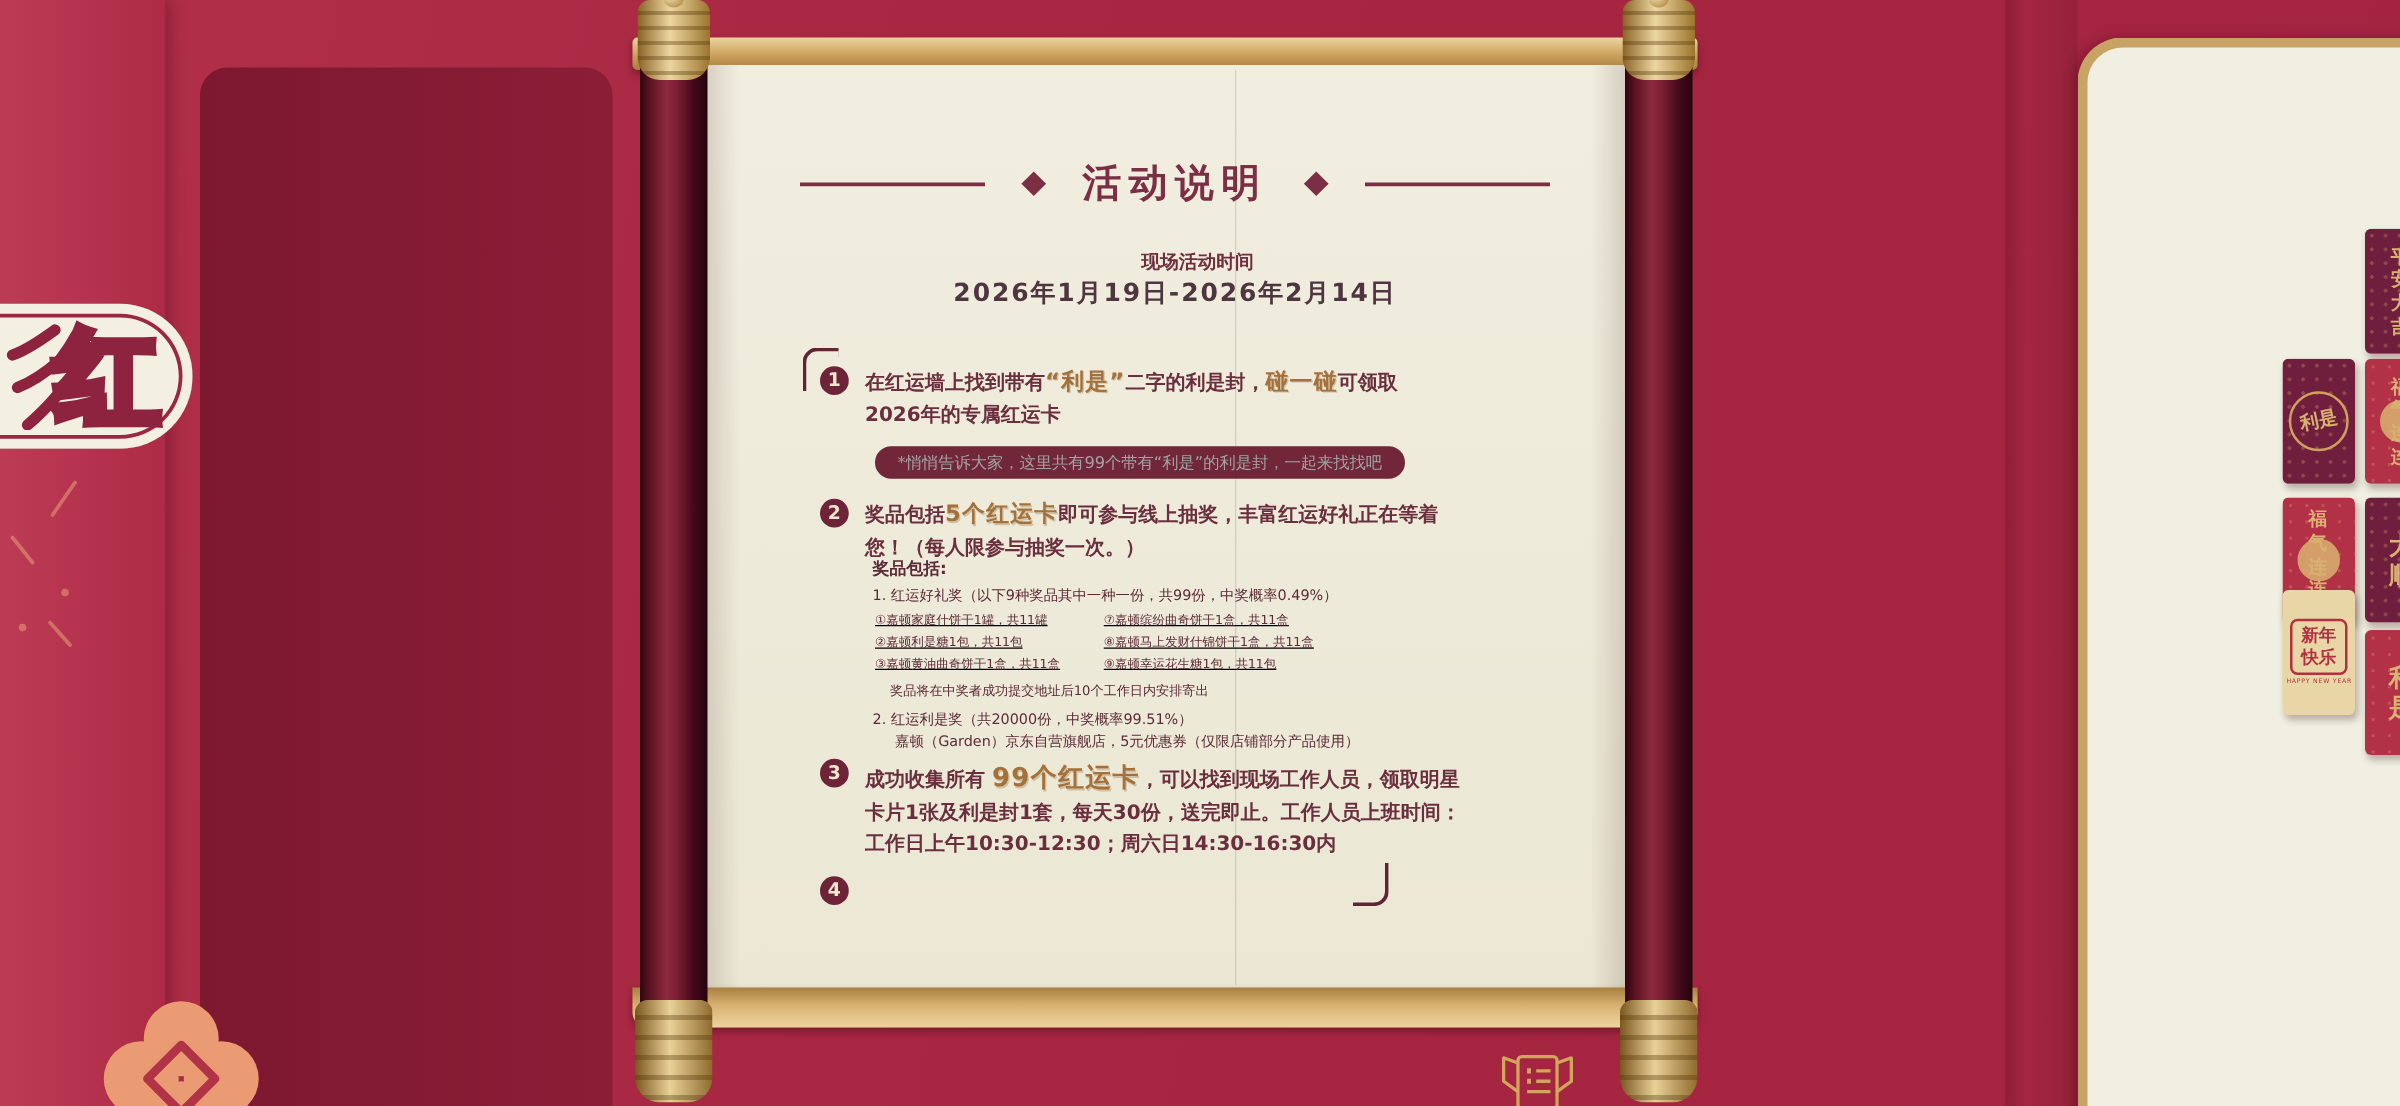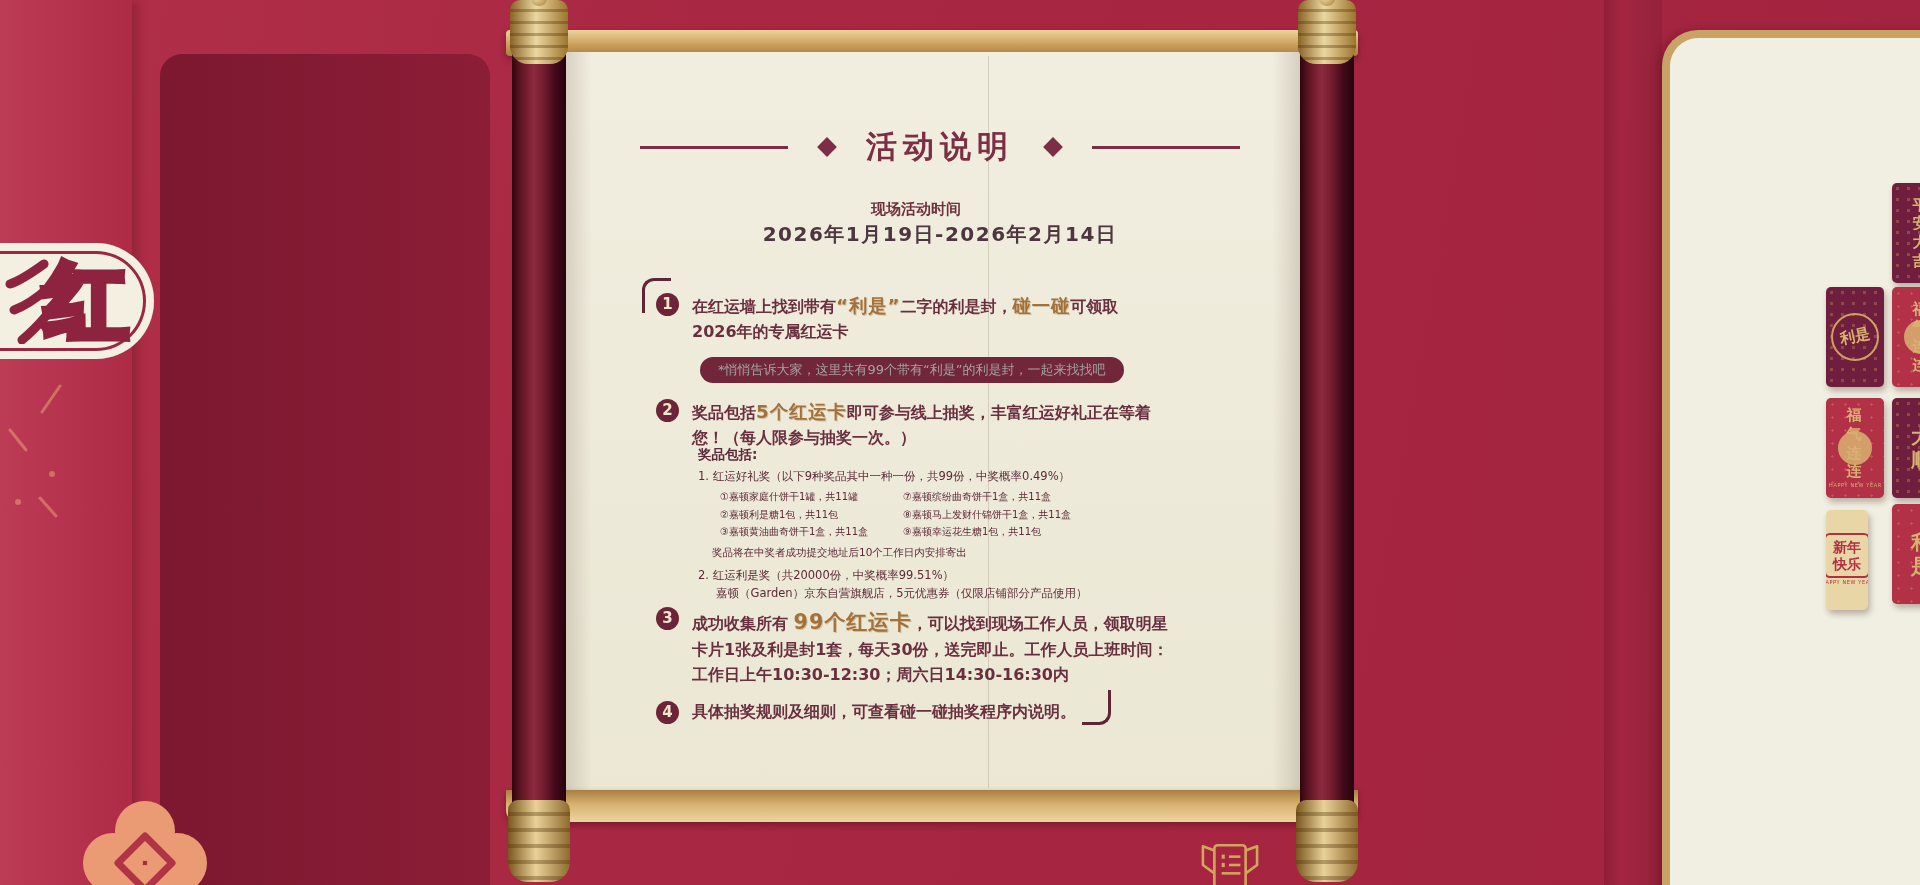--- a/index.html
+++ b/index.html
@@ -48,42 +48,42 @@
   .cap-left{left:508px;} .cap-right{left:1296px;}
   .paper{left:562px;top:52px;width:740px;height:740px;
     background:linear-gradient(90deg,rgba(60,30,20,.16),rgba(0,0,0,0) 4%,rgba(0,0,0,0) 96%,rgba(60,30,20,.16)),
                linear-gradient(180deg,#f1eee0,#ebe7d4);}
   .paper-crease{left:988px;top:56px;width:1px;height:732px;background:rgba(120,100,80,.22);}
   .title-row{left:640px;top:126px;width:600px;display:flex;align-items:center;justify-content:space-between;gap:12px;}
   .tline{width:148px;height:3px;background:#7b2e44;}
   .tdiamond{width:14px;height:14px;background:#7b2e44;transform:rotate(45deg);}
   .title-text{font-size:31px;font-weight:bold;letter-spacing:6px;color:#7b2e44;
     font-family:"DejaVu Serif","Liberation Serif",serif;white-space:nowrap;}
-  .sched-label{left:616px;top:200px;width:600px;text-align:center;font-size:15px;font-weight:bold;color:#6e2f3e;}
+  .sched-label{left:658px;top:200px;width:600px;text-align:center;font-size:15px;font-weight:bold;color:#6e2f3e;}
   .sched-dates{left:640px;top:221px;width:600px;text-align:center;font-size:20px;font-weight:bold;
     letter-spacing:1.5px;color:#4e3640;}
 
   .bracket{width:26px;height:32px;}
   .bracket-tl{left:642px;top:278px;border-left:3px solid #5f2535;border-top:3px solid #5f2535;border-top-left-radius:12px;}
   .bracket-br{left:1082px;top:690px;border-right:3px solid #5f2535;border-bottom:3px solid #5f2535;border-bottom-right-radius:12px;}
 
   .item{display:flex;gap:13px;align-items:flex-start;}
   .num{flex:0 0 auto;width:23px;height:23px;border-radius:50%;background:#6d2438;color:#f3e7cd;
     font-size:15px;font-weight:bold;text-align:center;line-height:23px;margin-top:1px;}
   .itext{font-size:16px;font-weight:600;line-height:1.55;color:#6a2f3f;}
   .hl{color:#a5713a;font-weight:800;letter-spacing:1px;font-size:1.14em;
     text-shadow:1px 1px 0 rgba(120,70,20,.25);}
   .hl-big{font-size:1.3em;}
   .item1{left:656px;top:292px;width:500px;}
   .tip{left:700px;top:357px;background:#72263a;color:#a3a3a3;font-size:13px;
     padding:4px 18px;border-radius:15px;white-space:nowrap;}
   .item2{left:656px;top:398px;width:500px;}
   .prizes-heading{left:698px;top:446px;font-size:13.5px;font-weight:bold;color:#5b2937;}
   .tier1{left:698px;top:469px;font-size:11.5px;color:#5b2937;}
-  .cols{left:720px;top:488px;display:flex;}
+  .cols{left:700px;top:488px;display:flex;text-decoration:underline;}
   .pcol{font-size:10px;line-height:1.75;color:#5b2937;white-space:nowrap;}
   .pcol1{width:183px;} .pcol2{width:172px;} .pcol3{width:180px;}
   .ship{left:712px;top:546px;font-size:10.5px;color:#5b2937;}
   .tier2{left:698px;top:568px;font-size:11.5px;color:#5b2937;}
   .tier2d{left:716px;top:586px;font-size:11.5px;color:#5b2937;}
   .item3{left:656px;top:606px;width:520px;}
   .item4{left:656px;top:700px;width:560px;}
 
   
   .right-panel{left:1662px;top:30px;width:320px;height:900px;background:#f0efe2;
@@ -166,21 +166,21 @@
     <div class="env-chars env-grid" style="position:relative;">福气连连</div>
   </div>
   <div class="abs env env-red" style="left:1826px;top:398px;width:58px;height:100px;">
     <div class="env-coin"></div>
     <div class="env-chars env-grid" style="position:relative;">福气连连</div>
     <div class="env-caption">HAPPY NEW YEAR</div>
   </div>
   <div class="abs env env-dark" style="left:1892px;top:398px;width:58px;height:100px;">
     <div class="env-chars env-big" style="width:1.1em;">大顺</div>
   </div>
-  <div class="abs env env-gold" style="left:1826px;top:510px;width:42px;height:100px;">
+  <div class="abs env env-gold" style="left:1826px;top:472px;width:58px;height:100px;">
     <div class="env-ny-inner">新年快乐</div>
     <div class="env-ny-cap">HAPPY NEW YEAR</div>
   </div>
   <div class="abs env env-red" style="left:1892px;top:504px;width:58px;height:100px;">
     <div class="env-chars env-big" style="width:1.1em;">利是</div>
   </div>
 
   <div class="abs band band-top"></div>
   <div class="abs paper"></div>
   <div class="abs paper-crease"></div>
@@ -233,21 +233,20 @@
   <div class="abs tier2">2. 红运利是奖（共20000份，中奖概率99.51%）</div>
   <div class="abs tier2d">嘉顿（Garden）京东自营旗舰店，5元优惠券（仅限店铺部分产品使用）</div>
 
   <div class="abs item item3">
     <div class="num">3</div>
     <div class="itext"><span>成功收集所有 </span><span class="hl hl-big">99个红运卡</span><span>，可以找到现场工作人员，领取明星卡片1张及利是封1套，每天30份，送完即止。工作人员上班时间：工作日上午10:30-12:30；周六日14:30-16:30内</span></div>
   </div>
 
   <div class="abs item item4">
     <div class="num">4</div>
-    <div class="itext">具体抽奖规则及细则，可查看碰一碰抽奖程序内说明。</div>
   </div>
 
   <div class="abs bracket bracket-br"></div>
 
   <svg class="abs gold-card-icon" width="120" height="50" viewBox="0 0 120 96">
     <g stroke="#d2a55c" stroke-width="5" fill="none" stroke-linejoin="round">
       <path d="M30,64 L8,48 L8,12 L30,20"></path>
       <path d="M90,64 L112,48 L112,12 L90,20"></path>
       <rect x="30" y="10" width="60" height="80" rx="6"></rect>
       <line x1="44" y1="32" x2="50" y2="32" stroke-width="8"></line>

